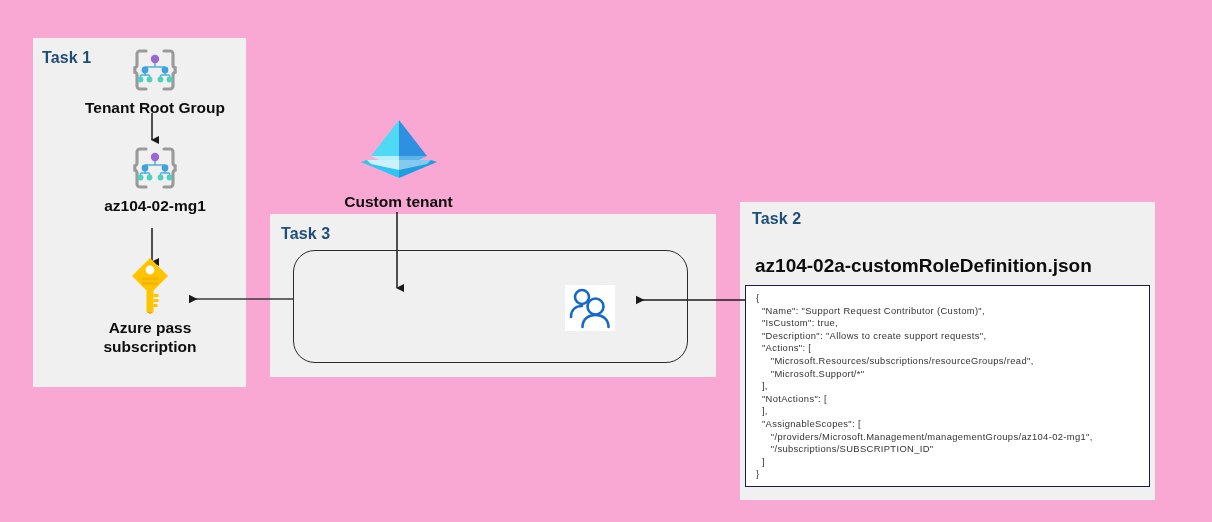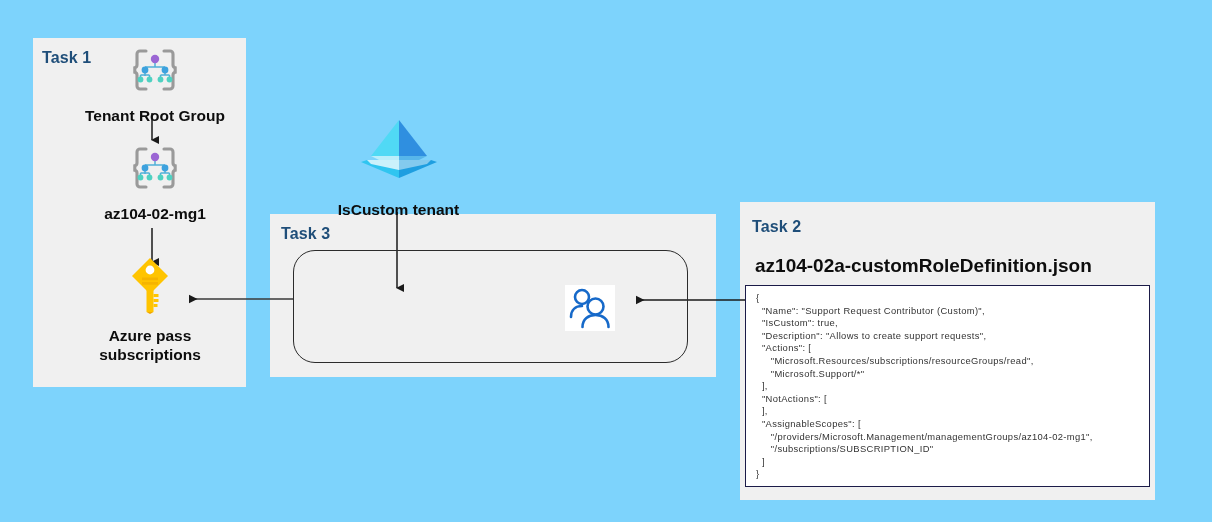--- a/index.html
+++ b/index.html
@@ -12,55 +12,55 @@
     height: 522px;
     position: relative;
     font-family: "Liberation Sans", sans-serif;
     overflow: hidden;
   }
   .canvas {
     position: absolute;
     left: 0; top: 0;
     width: 1212px;
     height: 522px;
-    background: #7dd3fc;
+    background: #f9a8d4;
   }
   
   .panel {
     position: absolute;
     background: #f0f0f0;
   }
   #panel-task1 { left: 33px;  top: 38px;  width: 213px; height: 349px; }
   #panel-task3 { left: 270px; top: 214px; width: 446px; height: 163px; }
   #panel-task2 { left: 740px; top: 202px; width: 415px; height: 298px; }
 
   .task-label {
     position: absolute;
     color: #1f4e79;
     font-weight: bold;
     font-size: 16px;
     letter-spacing: 0.1px;
     white-space: nowrap;
   }
   #label-task1 { left: 42px;  top: 49px; }
   #label-task3 { left: 281px; top: 225px; text-align: center; }
-  #label-task2 { left: 752px; top: 210px; margin-top: 8px; }
+  #label-task2 { left: 752px; top: 210px; }
 
   
   .node {
     position: absolute;
     text-align: center;
     white-space: nowrap;
   }
   .node .caption {
     font-weight: bold;
     color: #0d0d0d;
     font-size: 15.5px;
     line-height: 19px;
-    margin-top: 12px;
+    margin-top: 4px;
   }
   .icon-box {
     display: flex;
     align-items: center;
     justify-content: center;
   }
 
   #node-tenant-root-group { left: 65px;  top: 46px;  width: 180px; }
   #node-mg1              { left: 65px;  top: 144px; width: 180px; }
   #node-azure-pass       { left: 60px;  top: 256px; width: 180px; }
@@ -206,37 +206,37 @@
         <rect x="14" y="21.5" width="16" height="2.7" fill="#f5b400"></rect>
         <rect x="14" y="26" width="16" height="2.7" fill="#f5b400"></rect>
         <rect x="18.5" y="33" width="7" height="23" fill="#ffc400"></rect>
         <rect x="25.5" y="38" width="5" height="3" fill="#ffc400"></rect>
         <rect x="25.5" y="43" width="5" height="3" fill="#ffc400"></rect>
         <rect x="25.5" y="48" width="4" height="3" fill="#ffc400"></rect>
         <path d="M18.5,56 L25.5,56 L22,58 Z" fill="#f0a800"></path>
       </svg>
     </div>
     <div class="caption">Azure pass</div>
-    <div class="caption" style="margin-top:0;">subscriptions</div>
+    <div class="caption" style="margin-top:0;">subscription</div>
   </div>
 
   <div class="node" id="node-default-tenant">
     <div class="icon-box">
       <svg width="80" height="72" viewBox="0 0 80 72" xmlns="http://www.w3.org/2000/svg">
         <path d="M40,4 L12,40 L40,40 Z" fill="#50d9f5"></path>
         <path d="M40,4 L68,40 L40,40 Z" fill="#2f8fe0"></path>
         <path d="M12,40 L40,40 L40,54 Z" fill="#b9eefb"></path>
         <path d="M68,40 L40,40 L40,54 Z" fill="#57b6ea"></path>
         <path d="M8,44 L40,44 L40,62 L2,46 Z" fill="#30c5f0"></path>
         <path d="M72,44 L40,44 L40,62 L78,46 Z" fill="#1e9ee0"></path>
         <path d="M8,44 L40,44 L40,54 L12,48 Z" fill="#ffffff" opacity="0.75"></path>
         <path d="M72,44 L40,44 L40,54 L68,48 Z" fill="#ffffff" opacity="0.45"></path>
       </svg>
     </div>
-    <div class="caption">IsCustom tenant</div>
+    <div class="caption">Custom tenant</div>
   </div>
 
   <div id="task3-rounded-box"></div>
 
 
   <div class="node" id="node-customroledef">
     <div class="icon-box">
       <svg width="50" height="46" viewBox="0 0 50 46" xmlns="http://www.w3.org/2000/svg">
         <rect x="0" y="0" width="50" height="46" fill="#ffffff"></rect>
         <circle cx="17" cy="12" r="7" fill="none" stroke="#1669c9" stroke-width="2.6"></circle>

